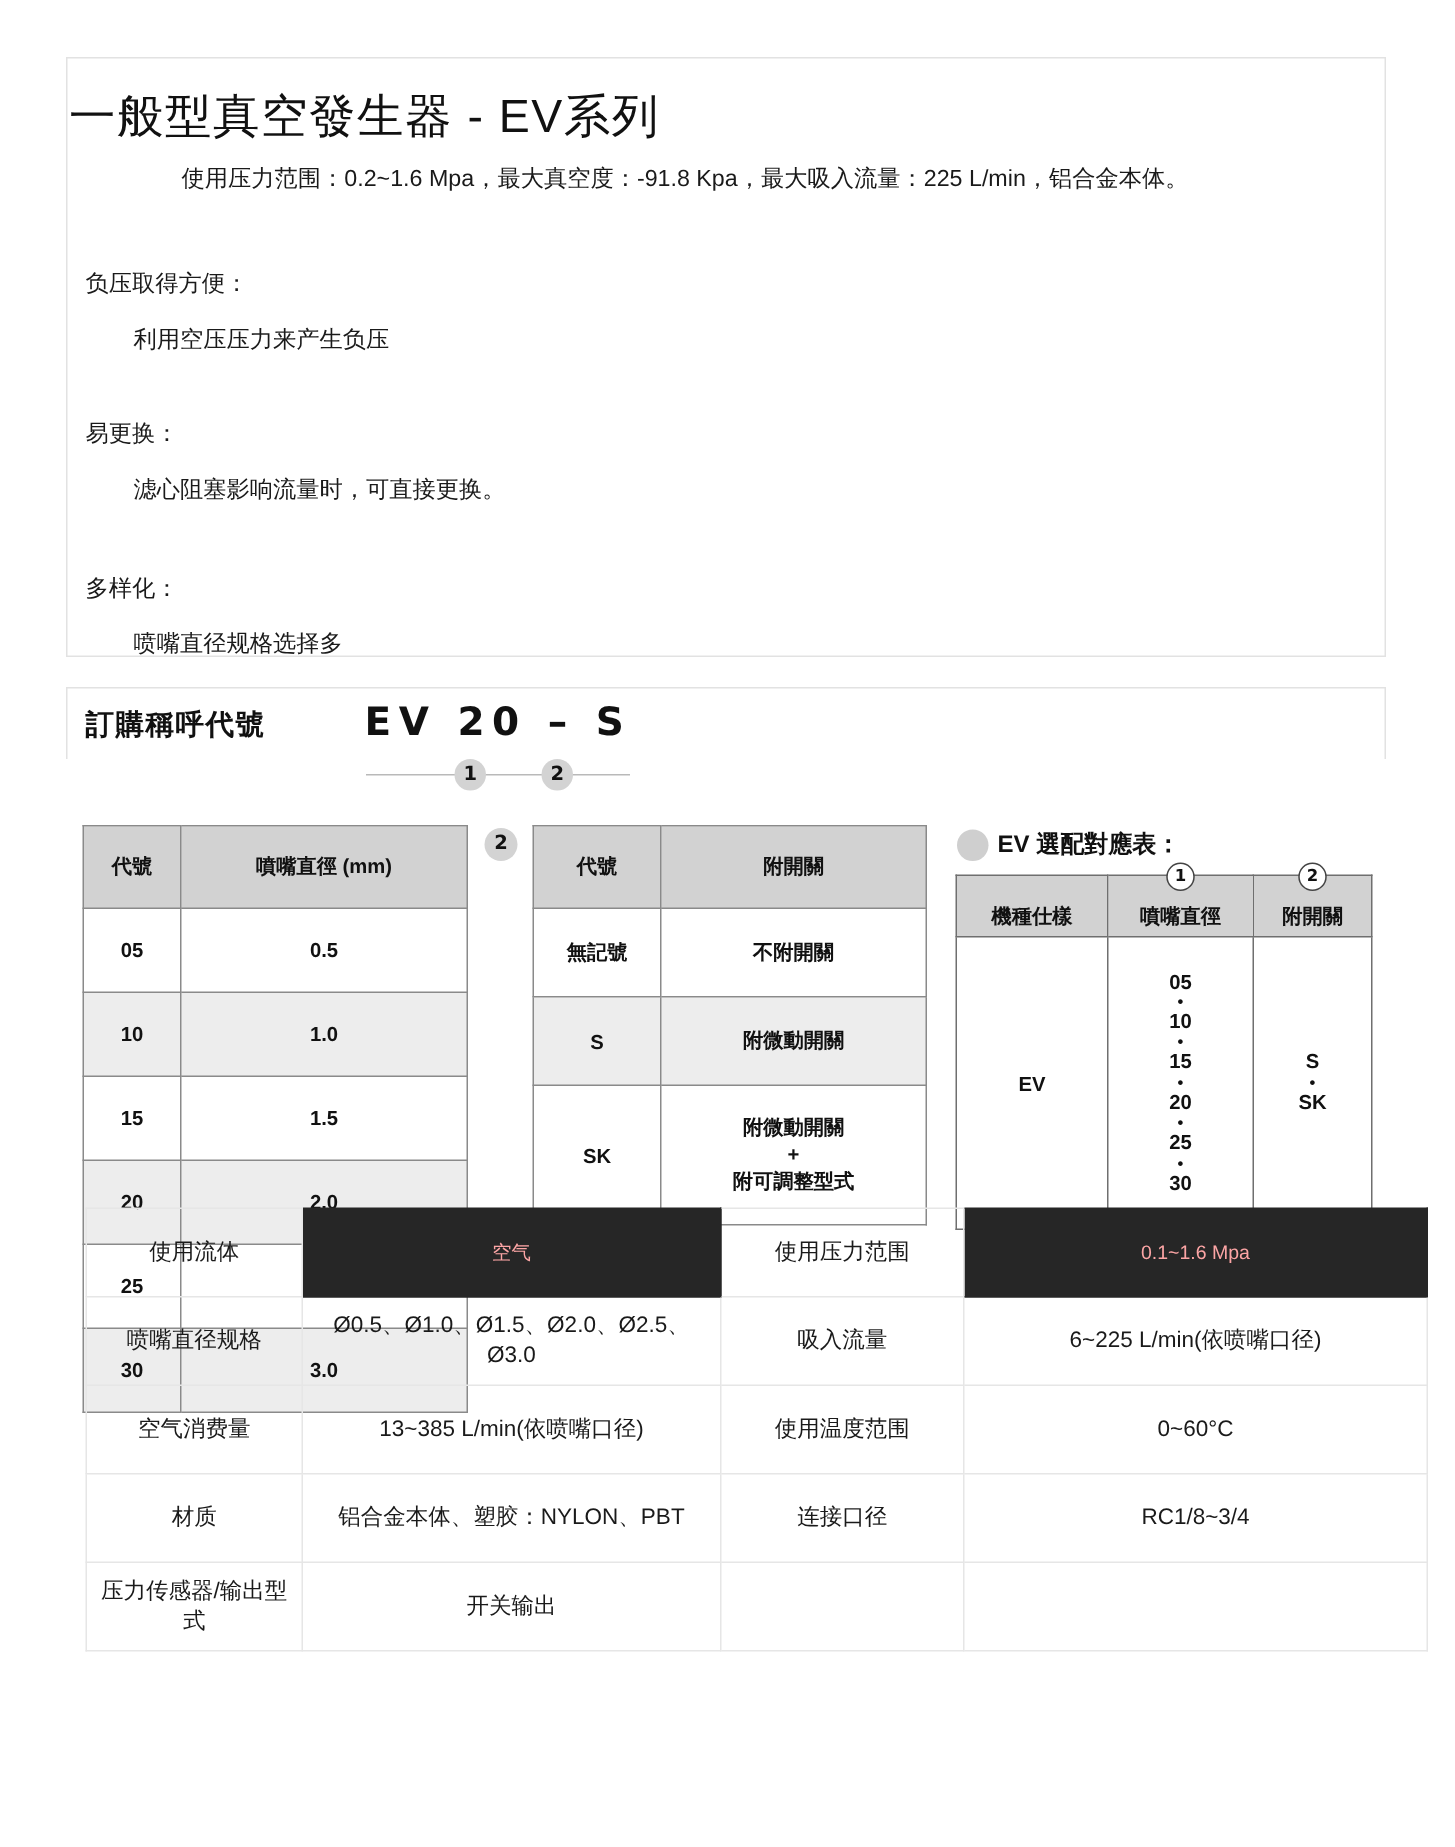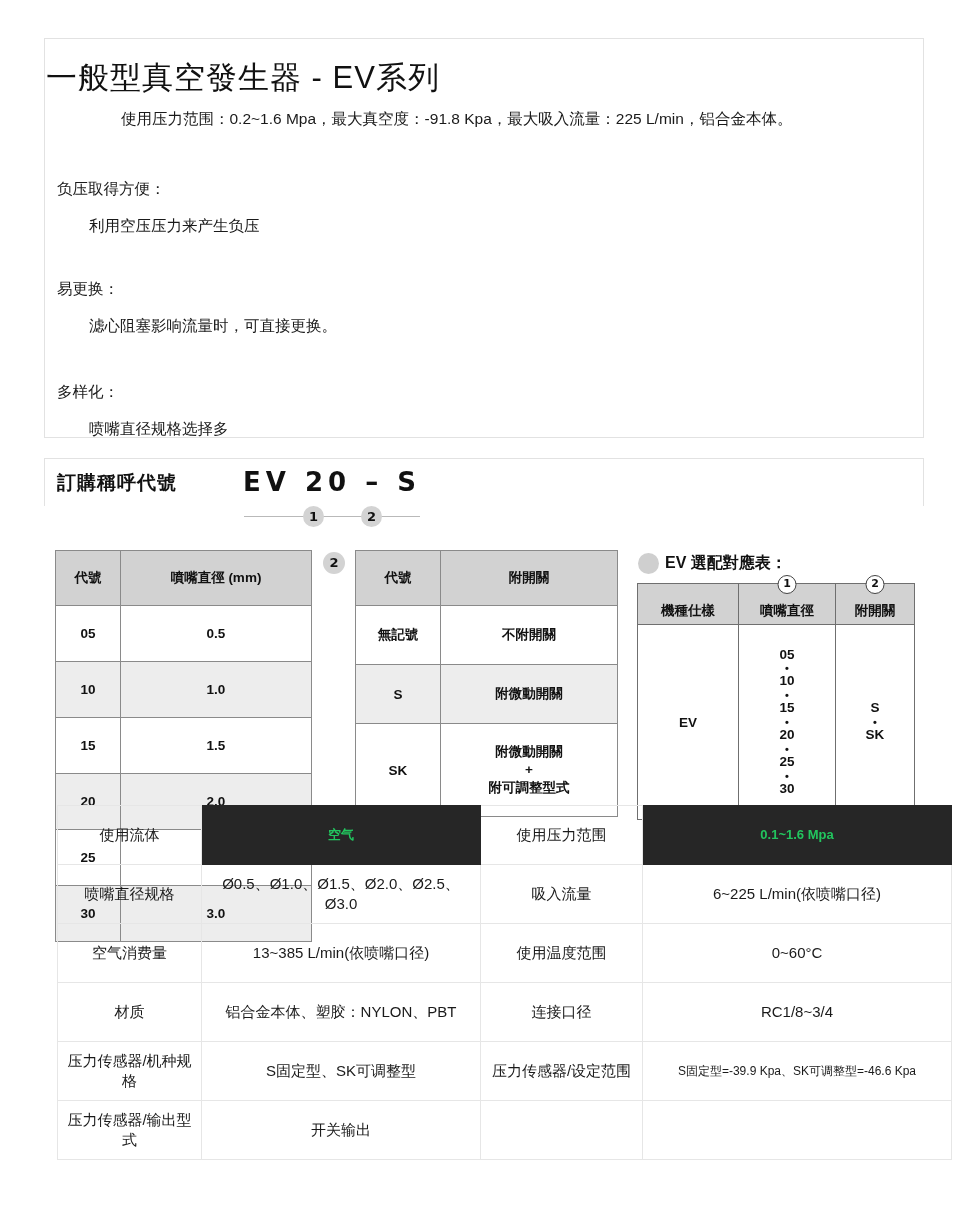--- a/index.html
+++ b/index.html
@@ -242,22 +242,22 @@
     padding: 6px 4px;
     line-height: 1.35;
     height: 46px;
   }
   #spec-table td.lbl { width: 135px; }
   #spec-table td.val { width: 270px; }
   #spec-table td.lbl2 { width: 153px; }
   #spec-table td.val2 { width: 300px; }
   #spec-table td.dark {
     background: #262626;
-    color: #22c55e;
-    font-weight: 700;
+    color: #fca5a5;
+    font-weight: 400;
     font-size: 13px;
     border-color: #262626;
     margin-left: 48px;
   }
   #spec-table td.nowrapv { white-space: nowrap; }
 </style>
 </head>
 <body>
 
 <div class="panel" id="intro-panel">
@@ -410,25 +410,19 @@
       <td class="lbl2">使用温度范围</td>
       <td class="val2">0~60°C</td>
     </tr>
     <tr>
       <td class="lbl">材质</td>
       <td class="val">铝合金本体、塑胶：NYLON、PBT</td>
       <td class="lbl2">连接口径</td>
       <td class="val2">RC1/8~3/4</td>
     </tr>
     <tr>
-      <td class="lbl">压力传感器/机种规格</td>
-      <td class="val">S固定型、SK可调整型</td>
-      <td class="lbl2">压力传感器/设定范围</td>
-      <td class="val2 nowrapv" style="font-size:12px">S固定型=-39.9 Kpa、SK可调整型=-46.6 Kpa</td>
-    </tr>
-    <tr>
       <td class="lbl">压力传感器/输出型式</td>
       <td class="val">开关输出</td>
       <td class="lbl2"></td>
       <td class="val2"></td>
     </tr>
   </tbody>
 </table>
 
 </body></html>

